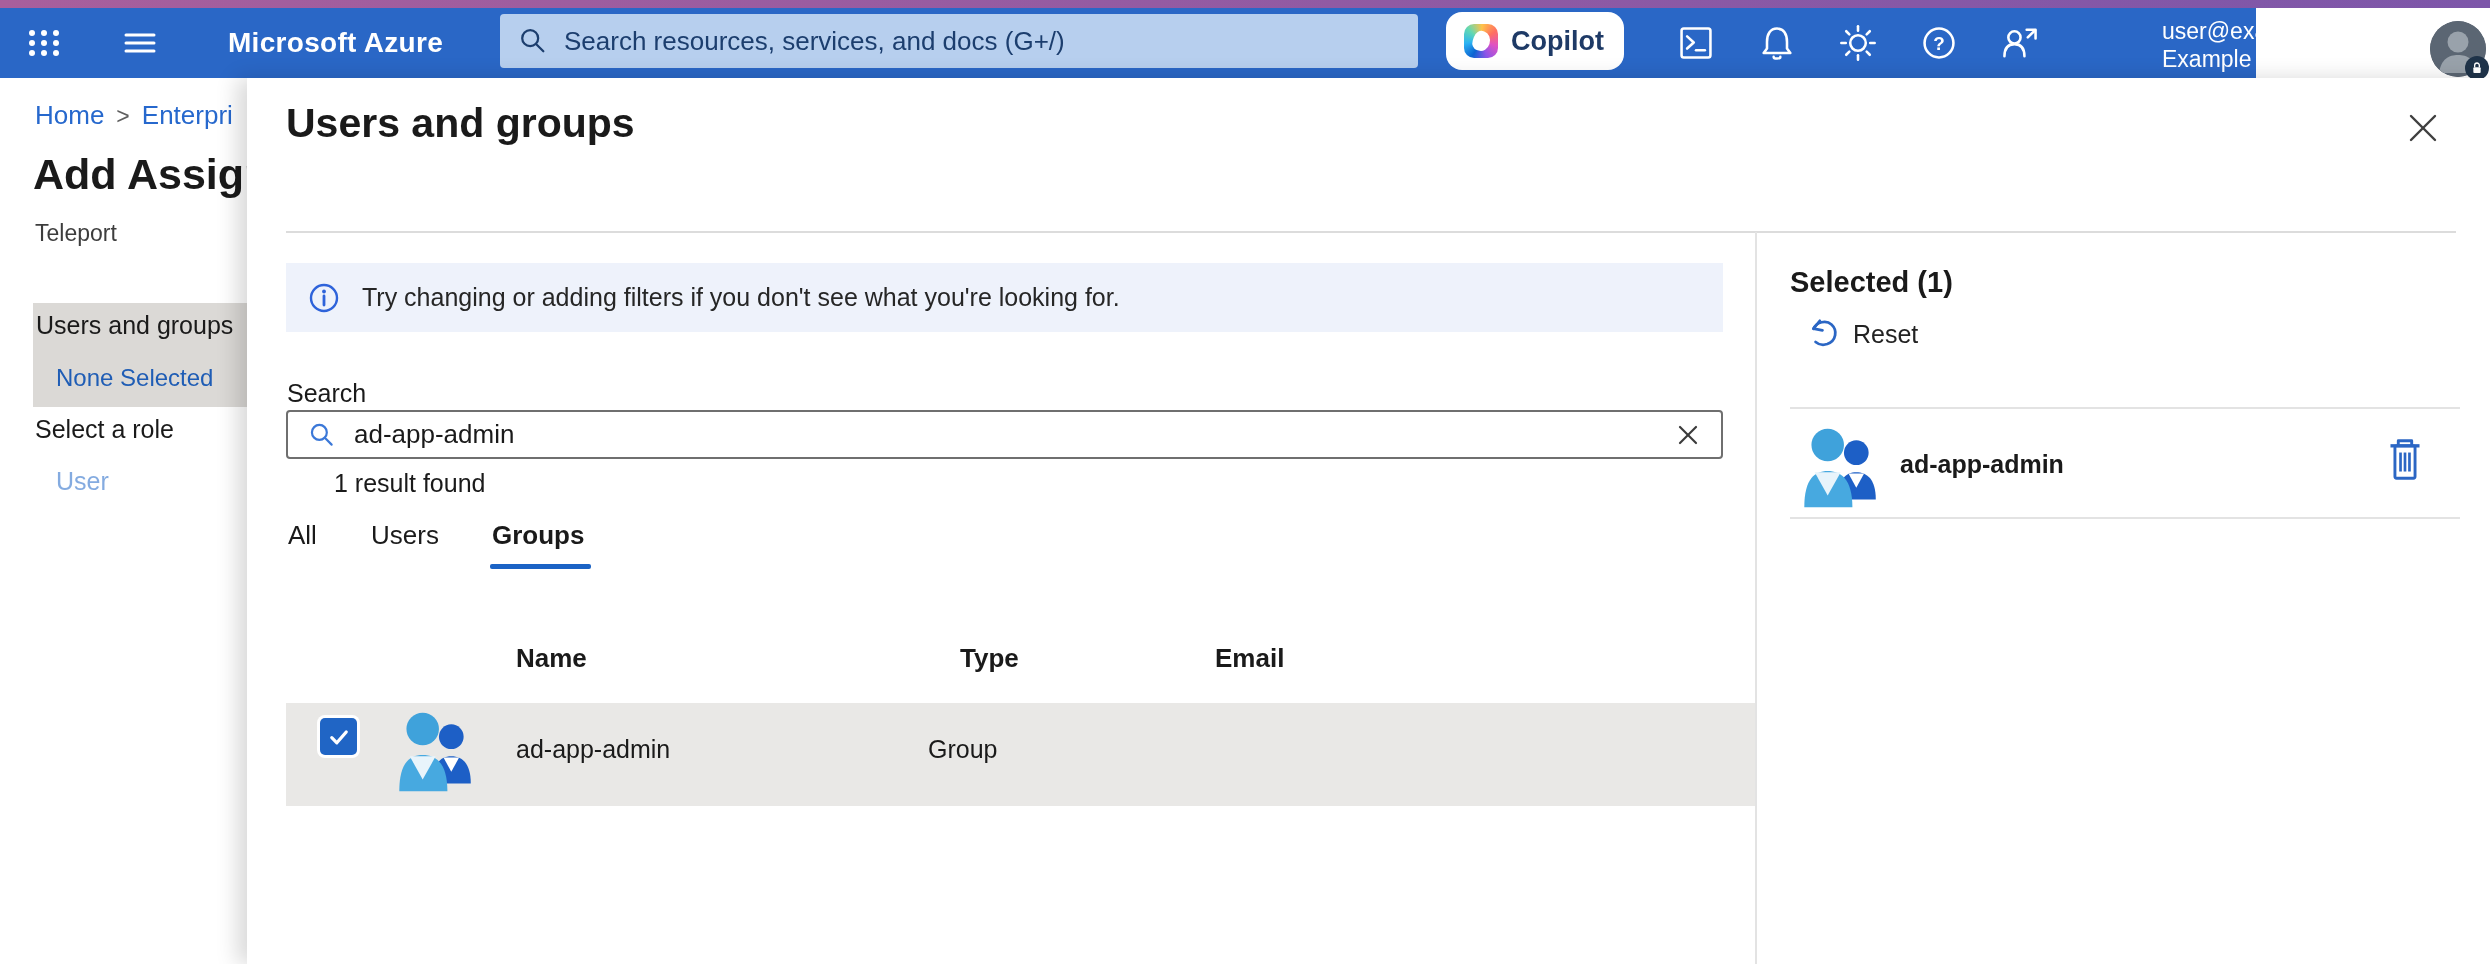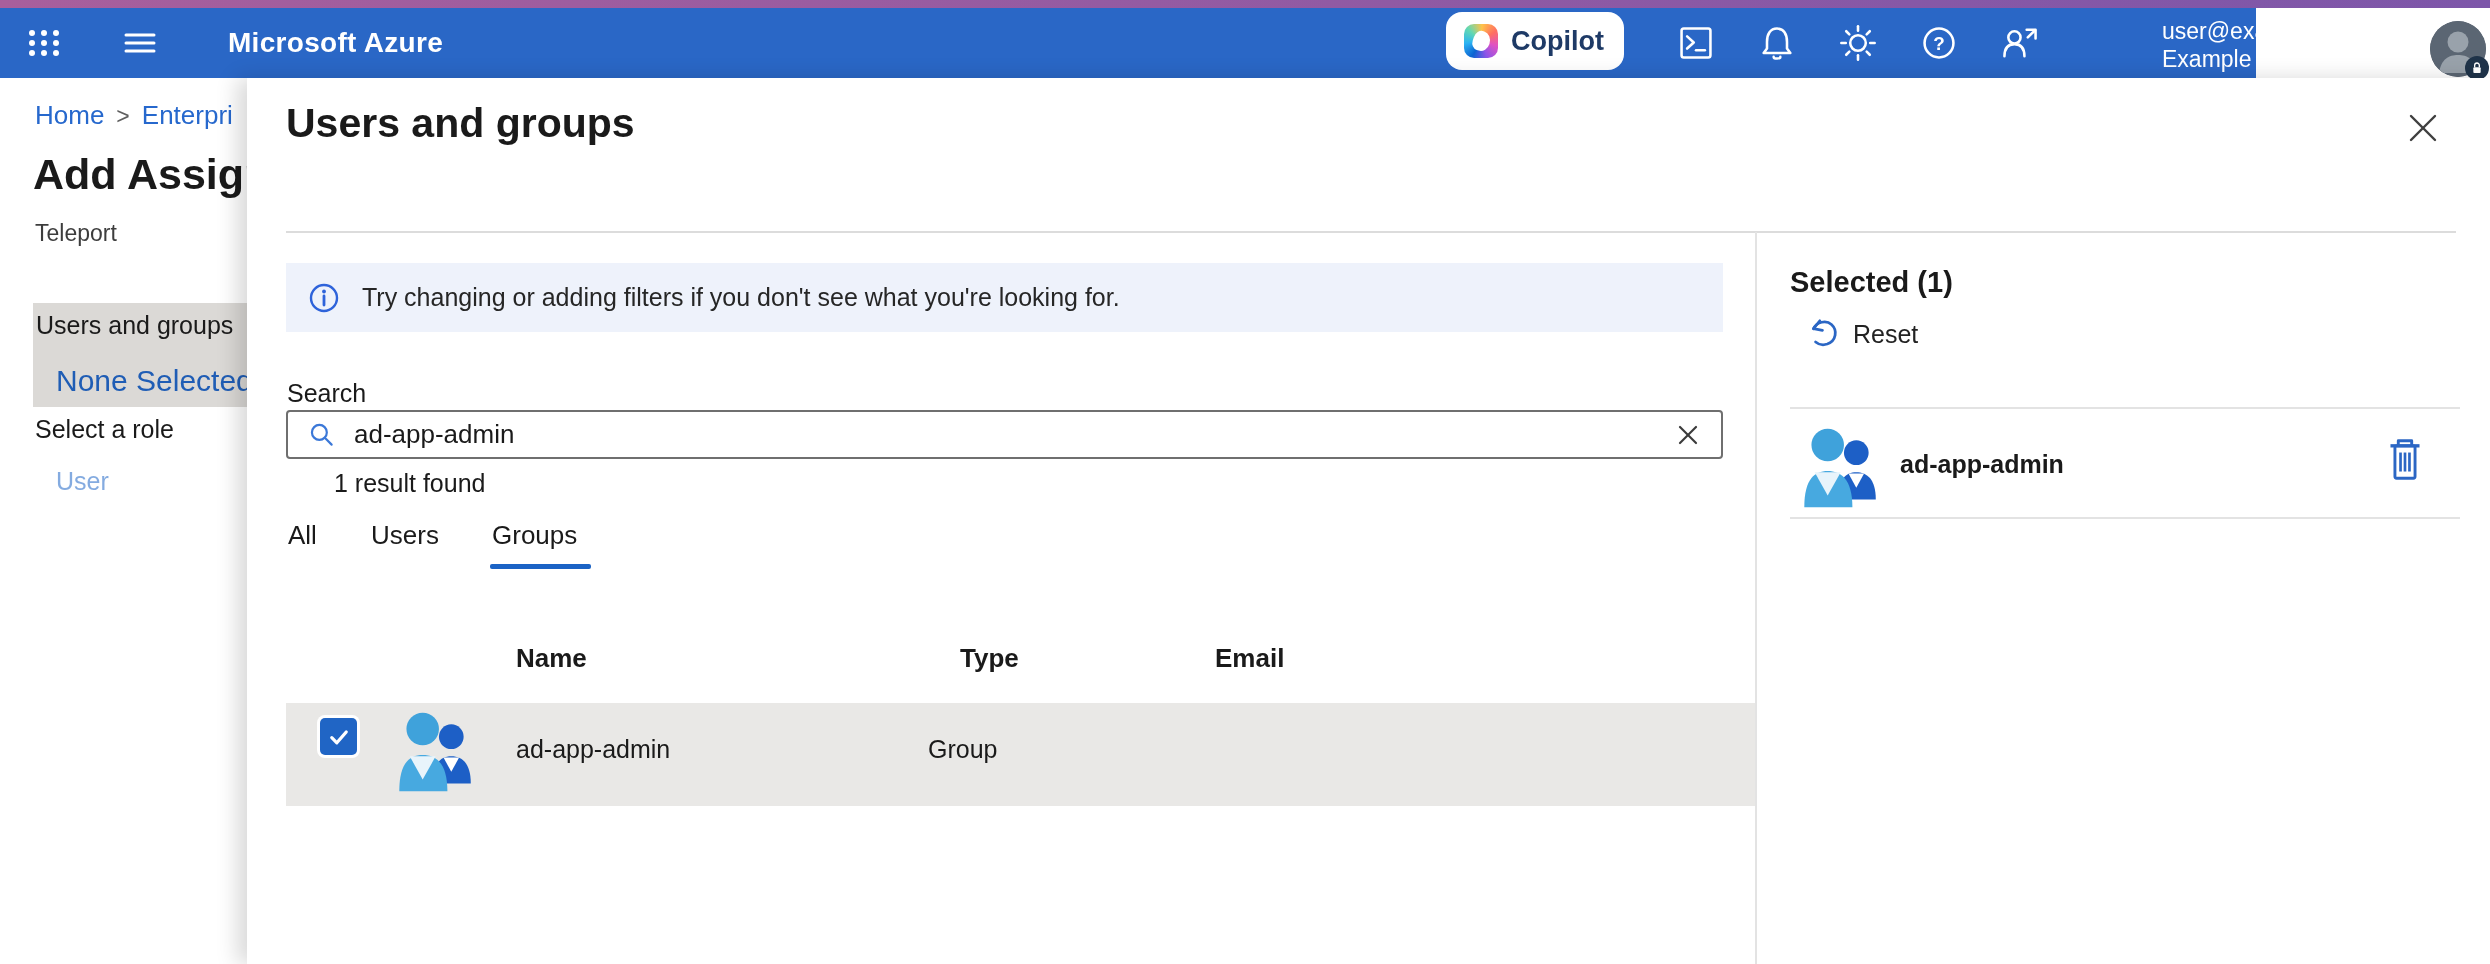--- a/index.html
+++ b/index.html
@@ -44,21 +44,21 @@
     border-radius:50%; background:#1f3349; display:flex; align-items:center; justify-content:center; }
 
   
   .breadcrumb { left:35px; top:100px; font-size:26px; white-space:nowrap; }
   .crumb-link { color:#2668cd; cursor:pointer; }
   .crumb-sep { color:#5f5f5f; font-size:23px; padding:0 12px; }
   .page-title { left:33px; top:150px; font-size:43px; font-weight:700; white-space:nowrap; }
   .page-subtitle { left:35px; top:220px; font-size:23px; color:#3d3d3d; }
   .nav-selected-box { left:33px; top:303px; width:226px; height:104px; background:#dbd9d6; }
   .nav-label-1 { left:36px; top:311px; font-size:25px; color:#1a1a1a; }
-  .nav-value-1 { left:56px; top:364px; font-size:30px; color:#1f5db5; cursor:pointer; }
+  .nav-value-1 { left:56px; top:364px; font-size:24px; color:#1f5db5; cursor:pointer; }
   .nav-label-2 { left:35px; top:415px; font-size:25px; color:#1a1a1a; }
   .nav-value-2 { left:56px; top:467px; font-size:25px; color:#84abe0; cursor:pointer; }
 
   
   .panel { left:247px; top:78px; width:2243px; height:886px; background:#ffffff;
     box-shadow:-10px 0 20px rgba(0,0,0,.15); }
   .panel-title { left:39px; top:22px; font-size:41px; font-weight:700; }
   .panel-close { left:2156px; top:30px; width:40px; height:40px; cursor:pointer; }
   .panel-divider { left:39px; top:153px; width:2170px; height:2px; background:#dcdcdc; }
   .v-divider { left:1508px; top:154px; width:2px; height:732px; background:#e3e3e3; }
@@ -72,21 +72,21 @@
   .search-box { left:39px; top:332px; width:1437px; height:49px; background:#fff;
     border:2px solid #6f6f6f; border-radius:4px; display:flex; align-items:center; padding:0 20px; }
   .search-box svg.mag { width:28px; height:28px; flex:0 0 auto; }
   .search-box input { flex:1; margin-left:18px; border:none; outline:none; font-size:26px;
     color:#1a1a1a; font-family:"Liberation Sans",sans-serif; background:transparent; }
   .clear-btn { width:26px; height:26px; flex:0 0 auto; cursor:pointer; }
   .results-text { left:47px; top:391px; font-size:25px;margin-left:40px; }
 
   .tab { top:442px; font-size:26px; color:#1a1a1a; cursor:pointer; }
   .tab-all { left:41px; } .tab-users { left:124px; }
-  .tab-groups { left:245px; font-weight:400; }
+  .tab-groups { left:245px; font-weight:700; }
   .tab-underline { left:243px; top:486px; width:101px; height:5px; background:#1b63c5; border-radius:2px; }
 
   .th { top:565px; font-size:26px; font-weight:700; }
   .th-name { left:269px; } .th-type { left:713px; } .th-email { left:968px; }
 
   .row { left:39px; top:625px; width:1469px; height:103px; background:#e9e8e6; cursor:pointer; }
   .row-checkbox { left:34px; top:15px; width:37px; height:37px; background:#2065c5;
     border-radius:5px; box-shadow:0 0 0 3px #ffffff; display:flex; align-items:center;
     justify-content:center; cursor:pointer; }
   .row-checkbox svg { width:26px; height:26px; }
@@ -136,20 +136,27 @@
           <g stroke="#fff" stroke-width="3" stroke-linecap="round">
         <line x1="6" y1="12" x2="34" y2="12"></line>
             <line x1="6" y1="20" x2="34" y2="20"></line>
             <line x1="6" y1="28" x2="34" y2="28"></line>
       </g>
         </svg>
     </div>
 
     <div class="abs brand">Microsoft Azure</div>
 
+    <div class="abs hdr-search">
+      <svg viewBox="0 0 32 32">
+        <circle cx="13" cy="13" r="8.5" stroke="#1c3e6e" stroke-width="2.4" fill="none"></circle>
+        <line x1="19.5" y1="19.5" x2="27" y2="27" stroke="#1c3e6e" stroke-width="2.4" stroke-linecap="round"></line>
+      </svg>
+      <input type="text" placeholder="Search resources, services, and docs (G+/)" style="">
+    </div>
 
     <div class="abs copilot-btn">
       <span class="copilot-logo"></span>
       <span class="copilot-label">Copilot</span>
     </div>
 
     <div class="abs tb-iconbtn" style="left:1676px;">
       <svg viewBox="0 0 36 36" stroke="#fff" stroke-width="2.3" fill="none" stroke-linecap="round" stroke-linejoin="round">
         <rect x="5" y="5" width="26" height="26" rx="2"></rect>
         <polyline points="10,12 16,17.5 10,23"></polyline>

